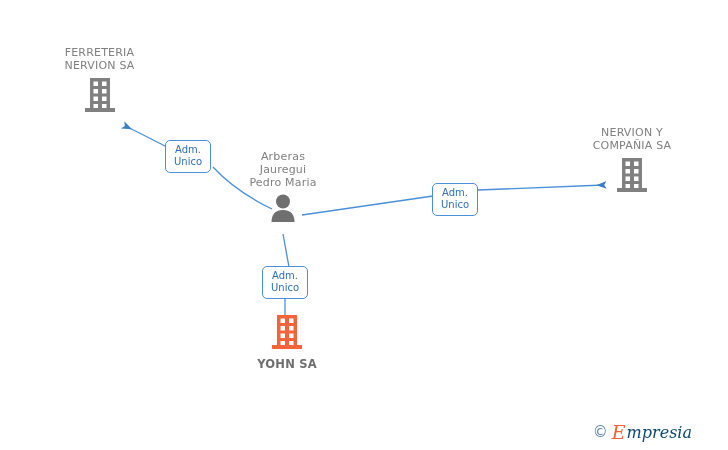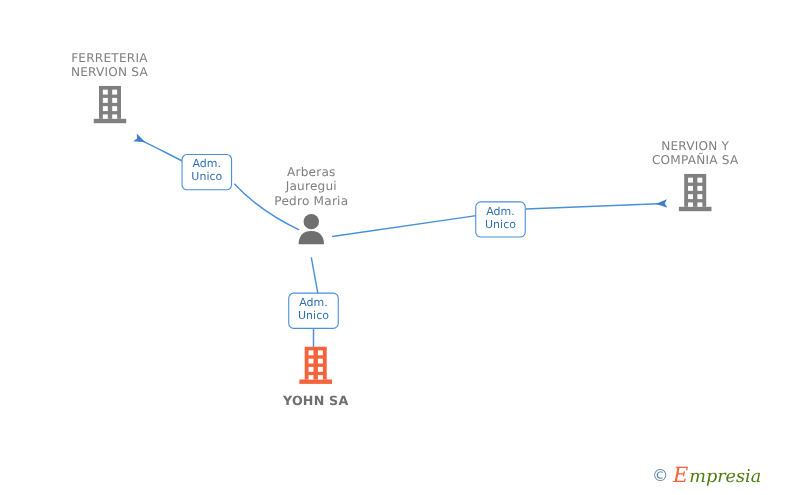--- a/index.html
+++ b/index.html
@@ -75,21 +75,21 @@
     line-height: 15px;
   }
   .wm-e {
     color: #f4633a;
     font-size: 19px;
     line-height: 19px;
     font-family: "DejaVu Serif", "Liberation Serif", serif;
     font-style: italic;
   }
   .wm-rest {
-    color: #4d7c0f;
+    color: #0c4a6e;
     font-size: 16px;
     line-height: 16px;
     font-family: "DejaVu Serif", "Liberation Serif", serif;
     font-style: italic;
     margin-left: -3px;
   }
 </style>
 </head>
 <body>
 

